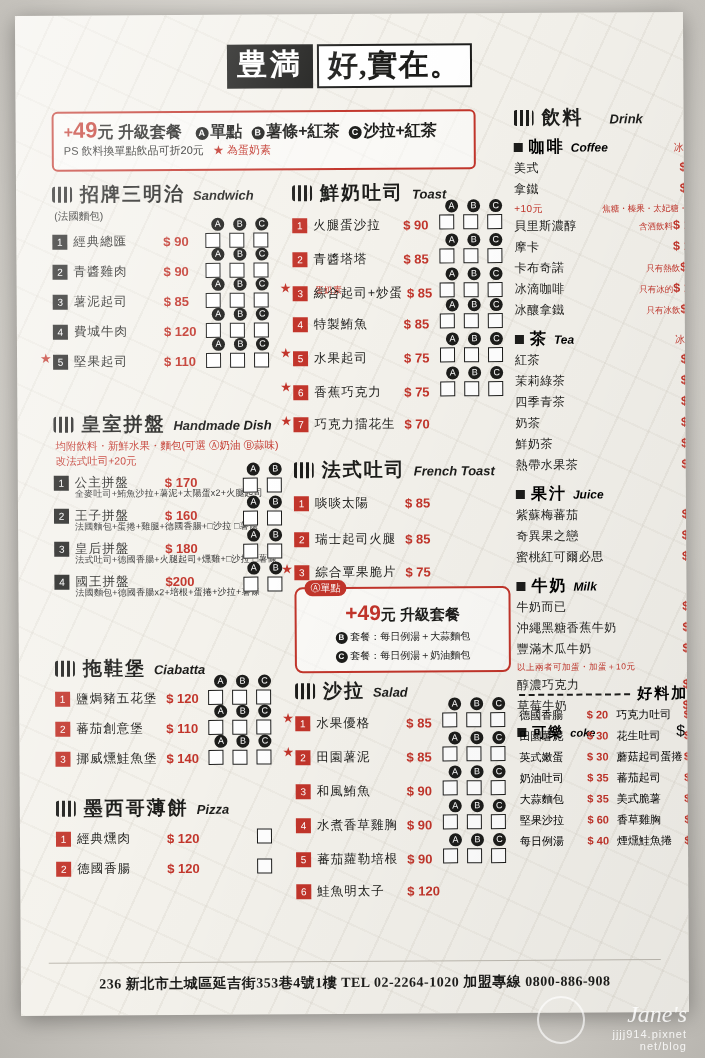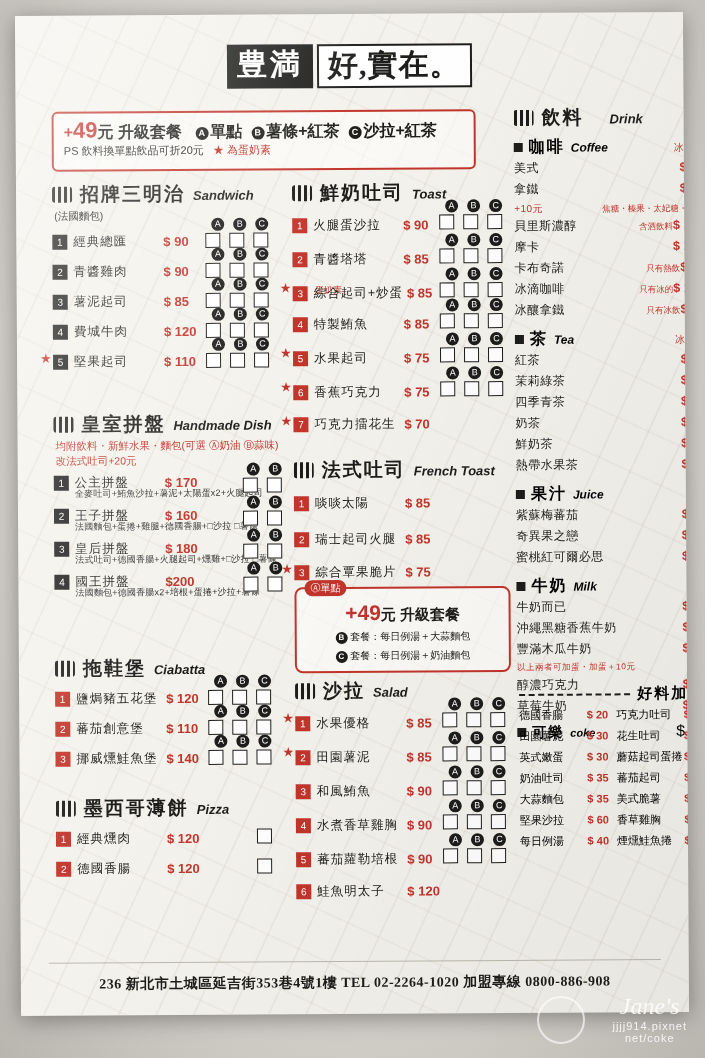--- a/index.html
+++ b/index.html
@@ -129,21 +129,21 @@
 
   
   .foot{
     position:absolute;left:0;right:0;bottom:22px;text-align:center;
     font-size:14px;font-weight:bold;color:#1d1d1b;letter-spacing:.5px;
     font-family:"Liberation Serif", serif;
   }
   .footline{position:absolute;left:28px;right:28px;bottom:52px;border-top:1.5px solid #bdb9b0;}
 
   
-  .wm{position:absolute;right:18px;bottom:14px;text-align:center;color:#fff;opacity:.85;margin-top:32px;}
+  .wm{position:absolute;right:18px;bottom:6px;text-align:right;color:#fff;opacity:.85;margin-top:32px;}
   .wm .a{font-family:"Liberation Serif", serif;font-style:italic;font-size:24px;}
   .wm .b{font-size:11px;letter-spacing:1px;}
   .wm .c{font-size:11px;letter-spacing:1px;}
   .wm-circ{position:absolute;right:120px;bottom:14px;width:44px;height:44px;border-radius:50%;
            border:2px solid rgba(255,255,255,.8);opacity:.8;}
 </style>
 </head>
 <body>
 
 <div class="photo">
@@ -846,15 +846,15 @@
       <div class="footline"></div>
       <div class="foot">236 新北市土城區延吉街353巷4號1樓  TEL 02-2264-1020  加盟專線 0800-886-908</div>
 
     </div>
   </div>
 
   <div class="wm-circ"></div>
   <div class="wm">
     <div class="a">Jane's</div>
     <div class="b">jjjj914.pixnet</div>
-    <div class="c">net/coke</div>
+    <div class="c">net/blog</div>
   </div>
 </div>
 
 </body></html>

